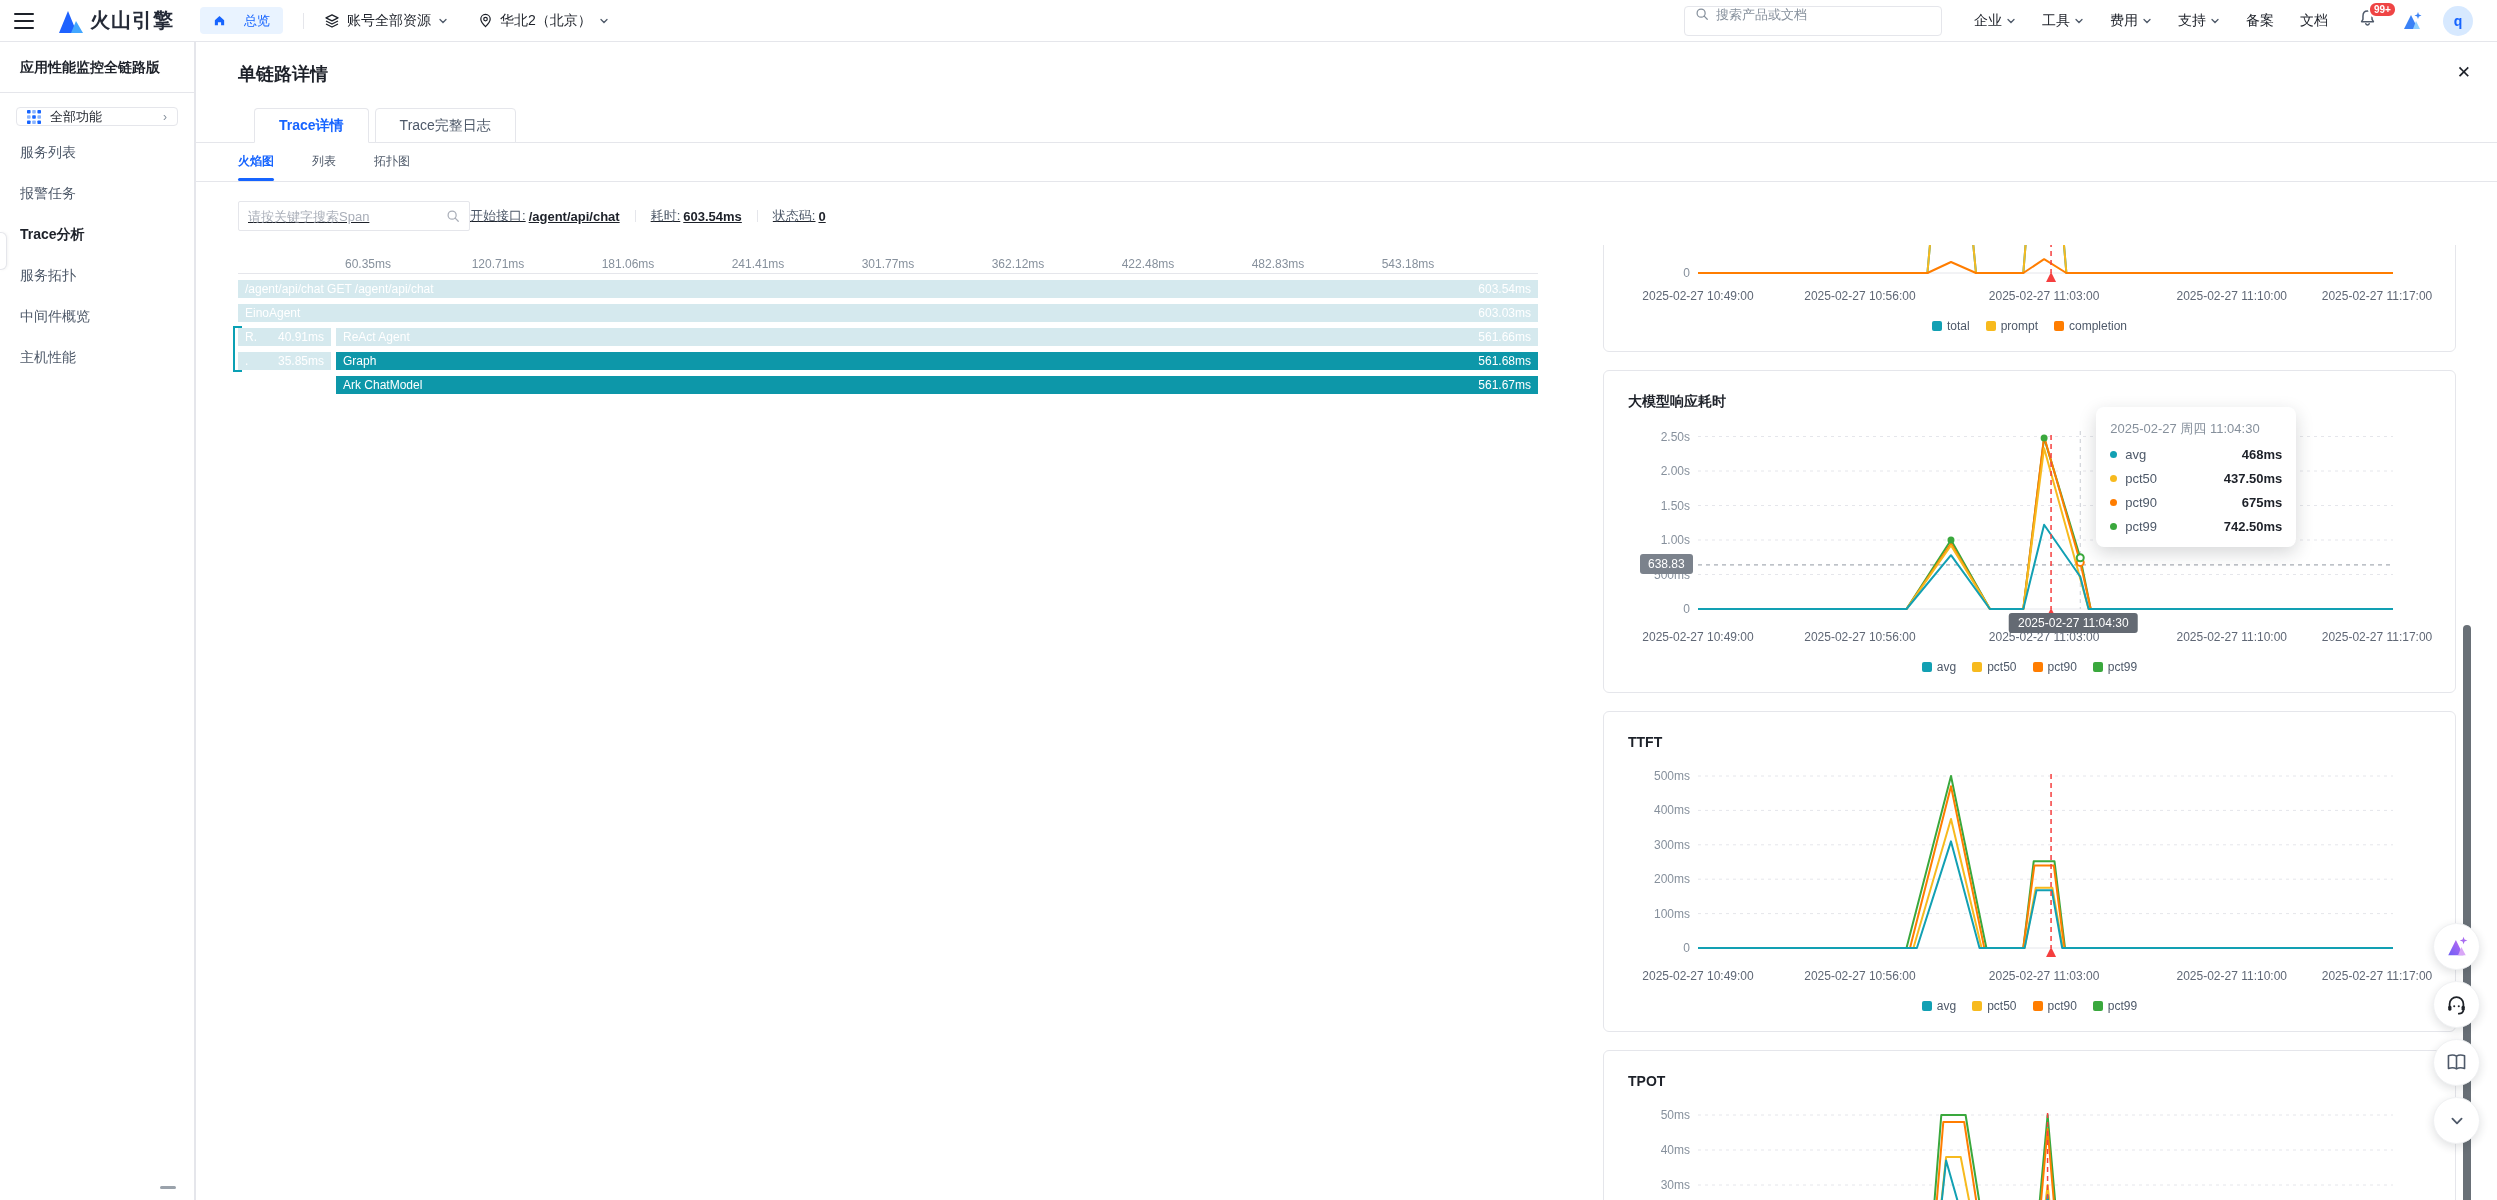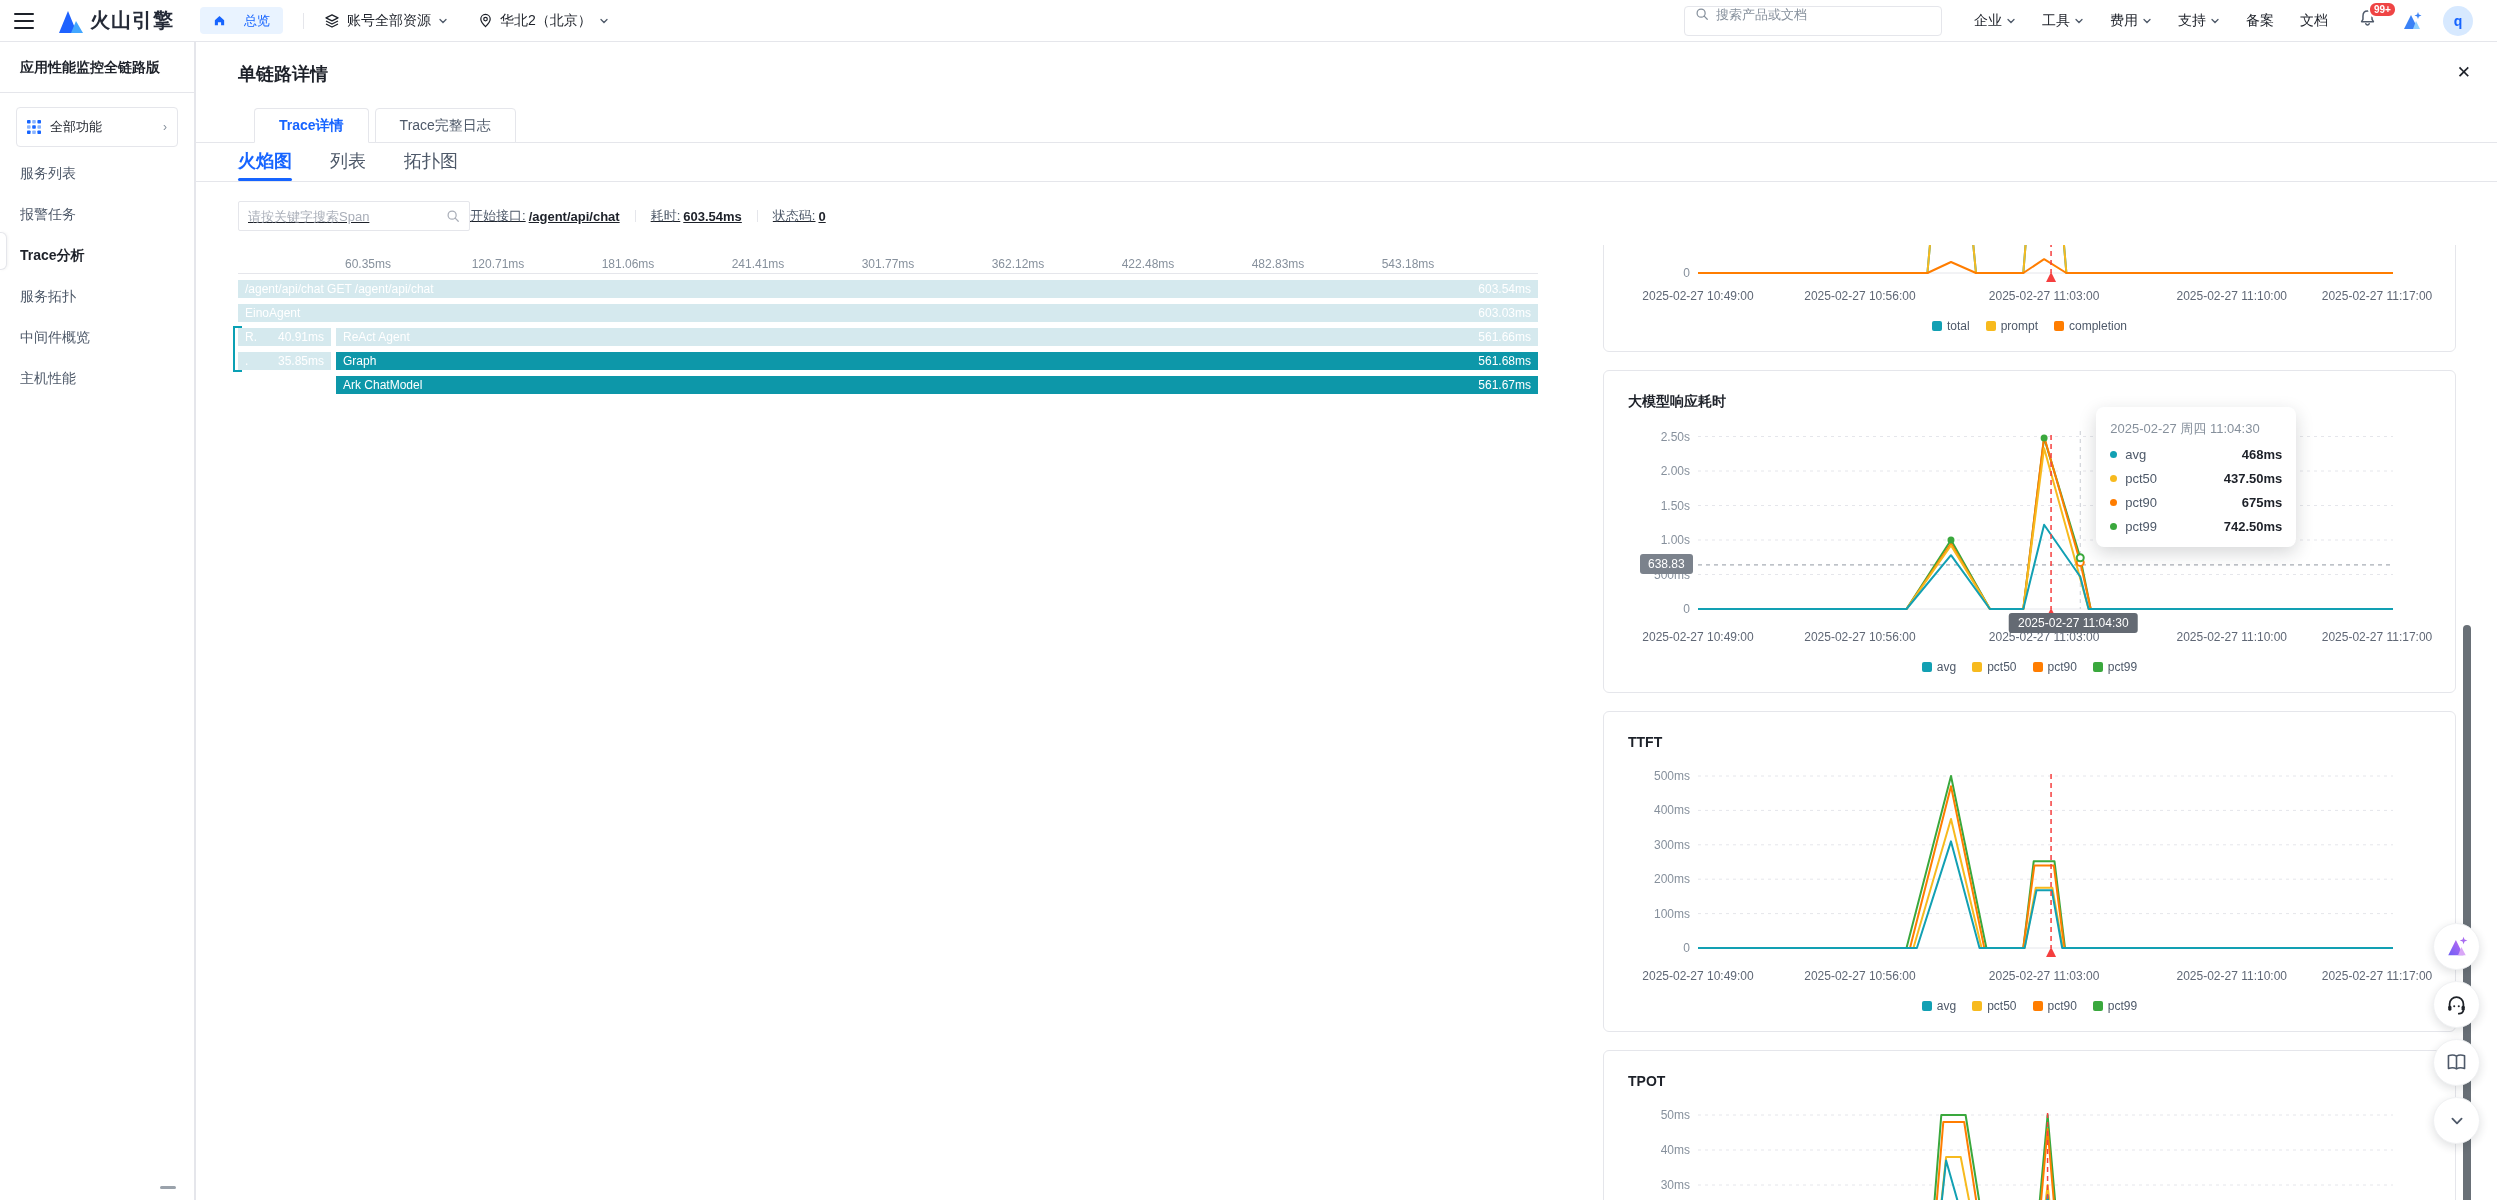--- a/index.html
+++ b/index.html
@@ -24,36 +24,36 @@
   .topsearch input::placeholder{color:#86909c;}
   .nav-item{display:flex;align-items:center;gap:4px;font-size:14px;color:#1d2129;margin-right:26px;cursor:pointer;white-space:nowrap;}
   .bellwrap{position:relative;margin:0 24px 0 4px;cursor:pointer;}
   .bellbadge{position:absolute;top:-8px;left:10px;background:#ef4444;color:#fff;font-size:10px;font-weight:700;line-height:13px;padding:0 4px;border-radius:8px;border:2px solid #fff;}
   .brandmini{margin-right:20px;cursor:pointer;display:flex;}
   .avatar{width:30px;height:30px;border-radius:50%;background:#d7e9ff;color:#1664ff;font-size:14px;font-weight:700;display:flex;align-items:center;justify-content:center;cursor:pointer;}
 
   
   .sidebar{position:absolute;left:0;top:42px;bottom:0;width:195px;background:#fff;border-right:1px solid #e5e6eb;z-index:10;}
   .sb-title{padding:17px 20px 15px;font-size:14px;font-weight:600;color:#1d2129;border-bottom:1px solid #e5e6eb;}
-  .allfunc{margin:14px 16px 6px;height:40px;border:1px solid #e5e6eb;border-radius:4px;display:flex;align-items:center;gap:9px;padding:0 10px;font-size:13px;color:#1d2129;cursor:pointer;}
+  .allfunc{margin:14px 16px 6px;height:19px;border:1px solid #e5e6eb;border-radius:4px;display:flex;align-items:center;gap:9px;padding:0 10px;font-size:13px;color:#1d2129;cursor:pointer;}
   .allfunc .arrow{margin-left:auto;color:#86909c;font-size:12px;}
   .sb-item{height:41px;line-height:41px;padding-left:20px;font-size:14px;color:#4e5969;cursor:pointer;white-space:nowrap;}
   .sb-item.active{color:#1d2129;font-weight:700;}
   .edge-handle{position:absolute;left:0;top:232px;width:7px;height:38px;background:#fff;border:1px solid #e5e6eb;border-left:none;border-radius:0 6px 6px 0;box-shadow:1px 0 3px rgba(0,0,0,.05);z-index:40;}
   .sb-dash{position:absolute;left:160px;top:1186px;width:16px;height:3px;background:#9aa2ab;border-radius:2px;z-index:40;}
 
   
   .drawer{position:absolute;left:195px;top:42px;right:0;bottom:0;background:#fff;border-left:1px solid #e5e6eb;z-index:20;}
   .drawer-title{position:absolute;top:20px;left:42px;font-size:18px;font-weight:600;color:#1d2129;}
   .drawer-close{position:absolute;top:22px;right:26px;font-size:17px;color:#1d2129;cursor:pointer;line-height:1;}
   .tabs{position:absolute;top:66px;left:0;right:0;height:35px;border-bottom:1px solid #e5e6eb;padding-left:58px;display:flex;align-items:flex-end;}
   .tab{height:35px;line-height:33px;padding:0 24px;border:1px solid #e5e6eb;border-radius:4px 4px 0 0;background:#fff;color:#4e5969;font-size:14px;margin-right:6px;margin-bottom:-1px;cursor:pointer;position:relative;z-index:2;}
   .tab.active{color:#1664ff;font-weight:600;border-bottom-color:#fff;}
   .subtabs{position:absolute;top:101px;left:0;right:0;height:39px;border-bottom:1px solid #e5e6eb;display:flex;gap:38px;padding-left:42px;}
-  .subtab{font-size:18px;color:#4e5969;line-height:36px;position:relative;cursor:pointer;}
+  .subtab{font-size:12px;color:#4e5969;line-height:36px;position:relative;cursor:pointer;}
   .subtab.active{color:#1664ff;font-weight:600;}
   .subtab.active::after{content:"";position:absolute;left:0;right:0;bottom:0;height:3px;background:#1664ff;border-radius:2px;}
   .toolbar{position:absolute;top:154px;left:42px;right:30px;height:40px;display:flex;align-items:center;justify-content:flex-start;text-decoration:underline;}
   .spansearch{width:232px;height:30px;border:1px solid #e5e6eb;border-radius:2px;display:flex;align-items:center;padding:0 9px;}
   .spansearch input{border:none;outline:none;flex:1;font-size:13px;font-family:inherit;color:#1d2129;}
   .spansearch input::placeholder{color:#a9aeb8;}
   .meta{display:flex;align-items:center;font-size:13px;}
   .mlabel{color:#4e5969;}
   .mval{color:#1d2129;font-weight:600;margin-left:3px;}
   .mdiv{width:1px;height:12px;background:#e5e6eb;margin:0 15px;}

